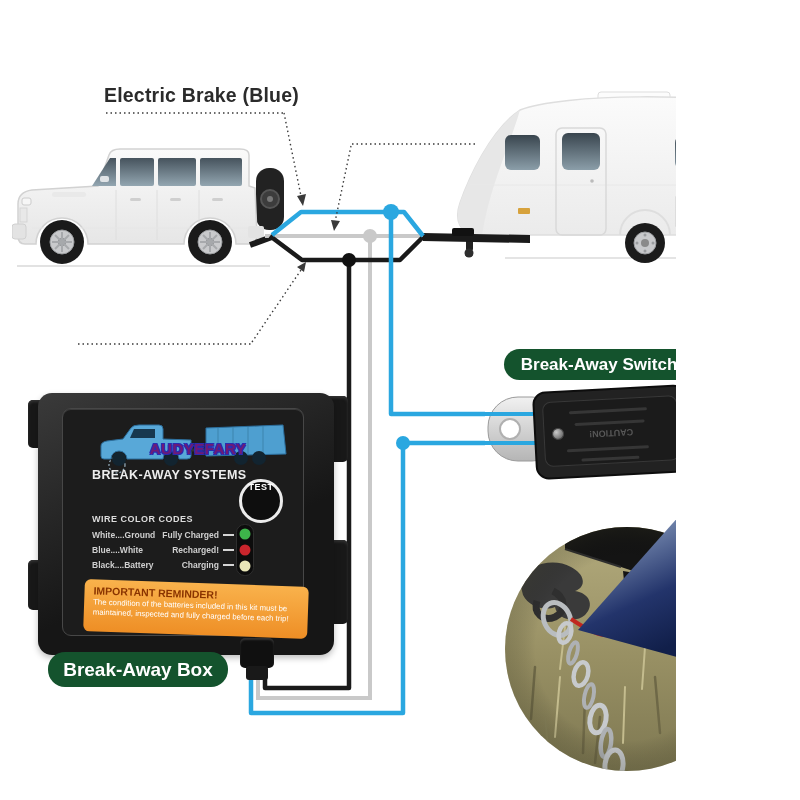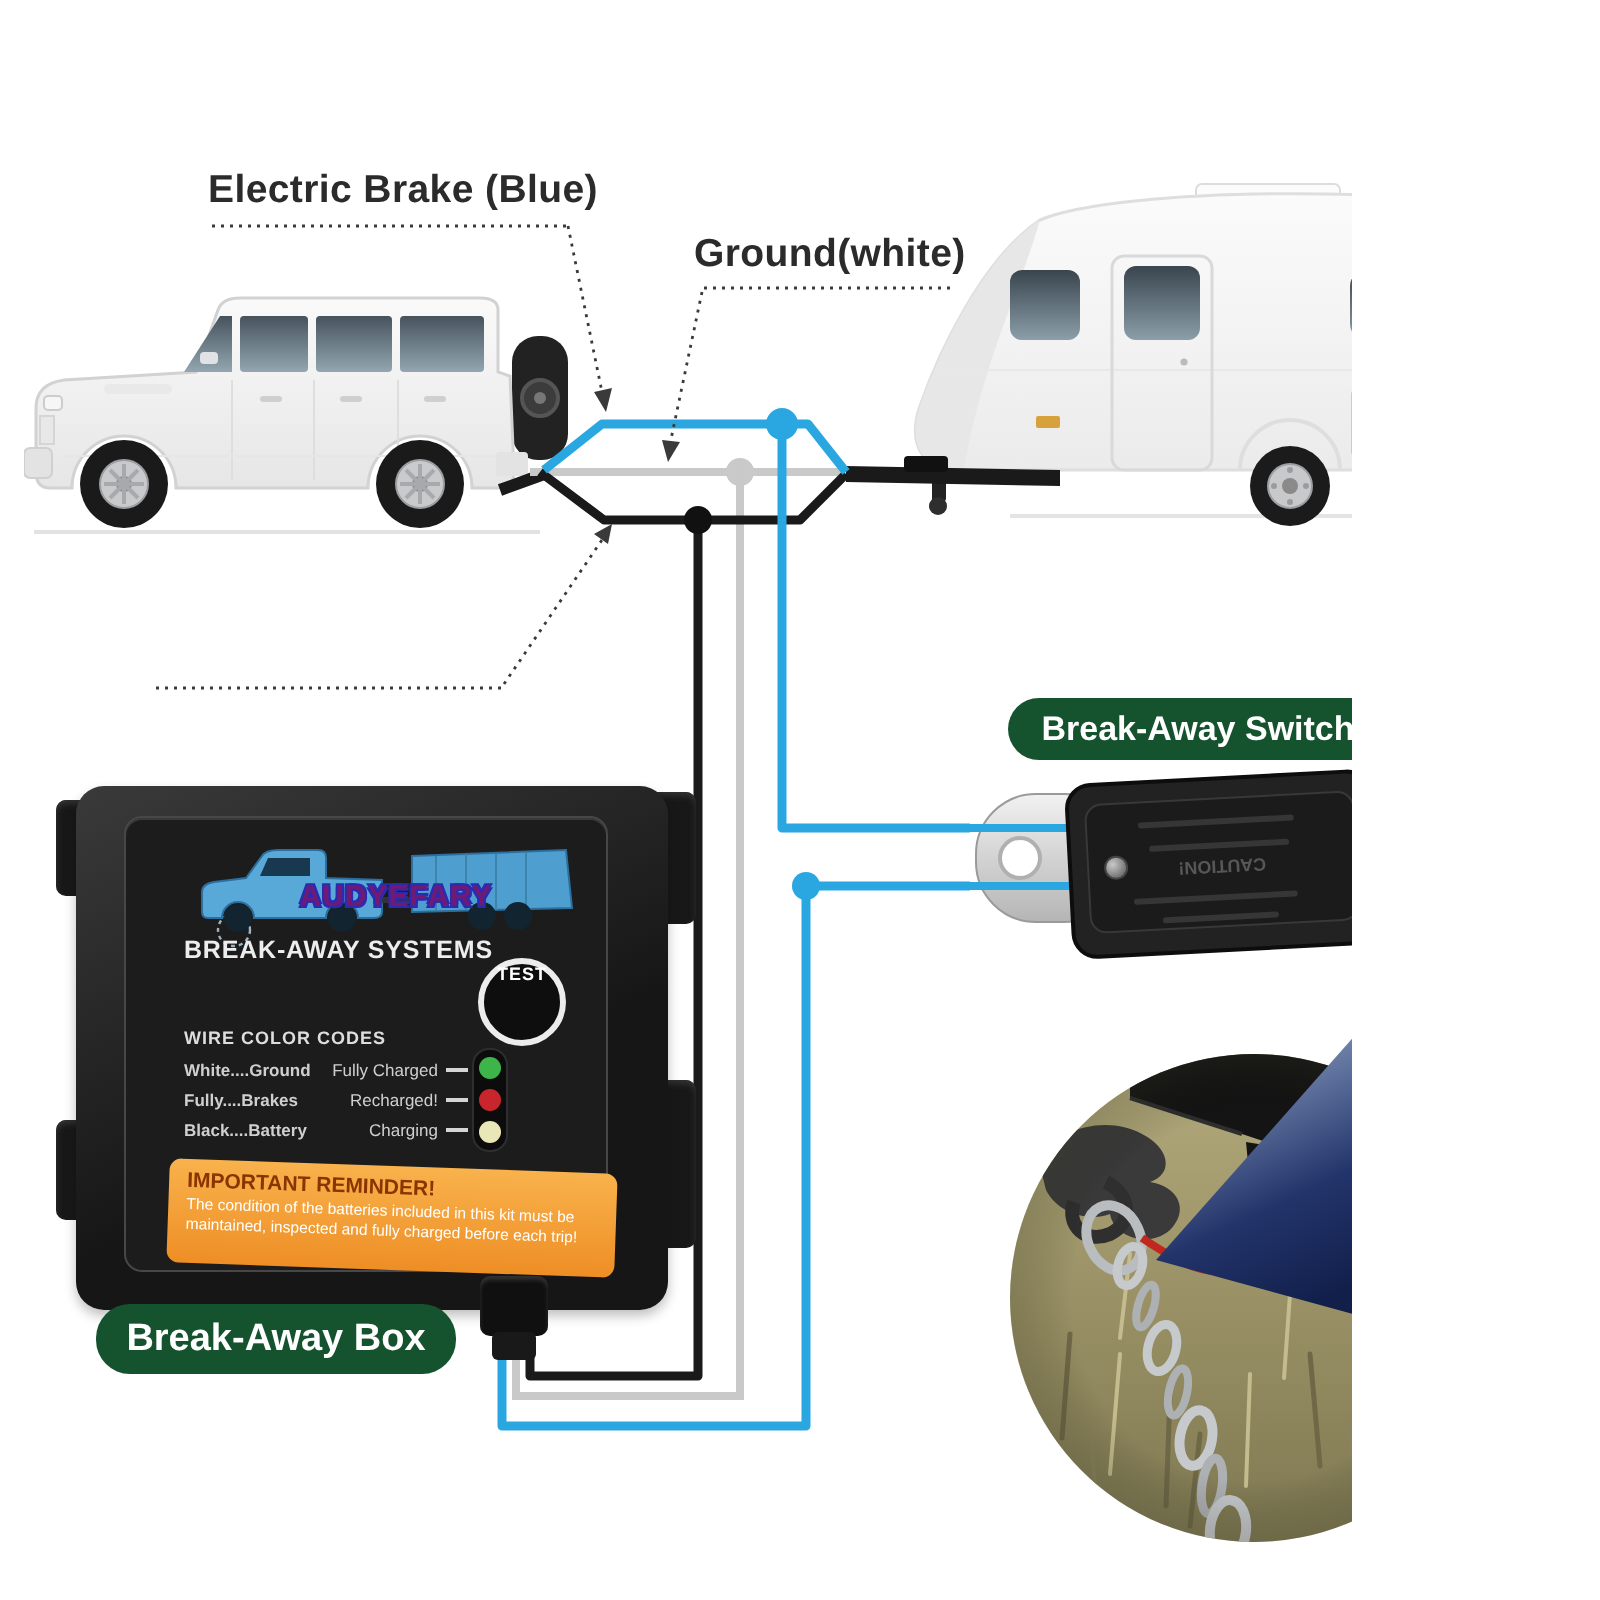--- a/index.html
+++ b/index.html
@@ -25,21 +25,21 @@
          text-shadow:1px 1px 0 #2b2bb0,-1px 1px 0 #2b2bb0,1px -1px 0 #2b2bb0,-1px -1px 0 #2b2bb0;}
   #box-title{position:absolute;left:64px;top:80px;color:#ededed;font-size:12.5px;font-weight:bold;
              letter-spacing:.4px;}
   #test-btn{position:absolute;left:211px;top:91px;width:38px;height:38px;border-radius:50%;
             border:3px solid #ececec;background:#0e0e0e;color:#fff;display:flex;align-items:flex-start;
             justify-content:center;font-size:9px;font-weight:bold;letter-spacing:.5px;}
   #codes-head{position:absolute;left:64px;top:126px;color:#ddd;font-size:9px;font-weight:bold;
               letter-spacing:.5px;}
   .code-row{position:absolute;left:64px;color:#cfcfcf;font-size:8.5px;font-weight:bold;}
   .status-row{position:absolute;left:96px;width:110px;height:11px;display:flex;gap:4px;
-              align-items:center;justify-content:flex-end;color:#cfcfcf;font-size:8.5px;font-weight:normal;}
+              align-items:center;justify-content:flex-end;color:#cfcfcf;font-size:8.5px;font-weight:bold;}
   .dash{width:11px;height:2px;background:#d5d5d5;}
   #led-strip{position:absolute;left:208px;top:136px;}
   #reminder{position:absolute;left:56px;top:195px;width:224px;height:52px;border-radius:6px;
             background:linear-gradient(180deg,#f9b24c,#ee8e25);transform:rotate(2deg);
             padding:5px 9px;box-sizing:border-box;}
   #reminder-title{color:#8a3400;font-size:10.5px;font-weight:bold;}
   #reminder-body{color:#fff;font-size:7.8px;line-height:1.3;margin-top:1px;}
   #gland{position:absolute;left:212px;top:250px;width:34px;height:30px;background:#101010;
          border-radius:5px;box-shadow:inset 0 2px 2px #333;}
   #gland-tip{position:absolute;left:218px;top:278px;width:22px;height:14px;background:#191919;
@@ -262,21 +262,20 @@
       <path d="M106,113 H284 M284,113 L301,196"></path>
       <path d="M352,144 H478 M351,146 L335,222"></path>
       <path d="M78,344 H252 M252,342 L303,267"></path>
     </g>
     <polygon points="303,206 306,194 297,196" fill="#3a3a3a"></polygon>
     <polygon points="334,231 340,221 331,220" fill="#3a3a3a"></polygon>
     <polygon points="306,262 304,272 297,267" fill="#3a3a3a"></polygon>
   </svg>
 
   <div class="toplabel" style="left:104px;top:84px">Electric Brake (Blue)</div>
-  <div class="toplabel" style="left:347px;top:116px">Ground(white)</div>
 
   <div id="box-group">
     <div class="ear" style="left:0;top:12px;width:36px;height:48px"></div>
     <div class="ear" style="left:0;top:172px;width:36px;height:50px"></div>
     <div class="ear" style="left:278px;top:8px;width:42px;height:66px"></div>
     <div class="ear" style="left:274px;top:152px;width:46px;height:84px"></div>
     <div class="screw" style="left:10px;top:30px"></div>
     <div class="screw" style="left:10px;top:192px"></div>
     <div class="screw" style="left:294px;top:28px"></div>
     <div class="screw" style="left:294px;top:188px"></div>
@@ -302,21 +301,21 @@
     </svg>
 
     <div id="brand">AUDYEFARY</div>
     <div id="box-title">BREAK-AWAY SYSTEMS</div>
     <div id="test-btn">
         <span>TEST</span>
       </div>
     <div id="codes-head">WIRE COLOR CODES</div>
 
     <div class="code-row" style="top:142px">White....Ground</div>
-    <div class="code-row" style="top:157px">Fully....Brakes</div>
+    <div class="code-row" style="top:157px">Blue....White</div>
     <div class="code-row" style="top:172px">Black....Battery</div>
 
     <div class="status-row" style="top:141px">
       <span>Fully Charged</span>
         <div class="dash"></div>
     </div>
     <div class="status-row" style="top:156px">
       <span>Recharged!</span>
         <div class="dash"></div>
     </div>

